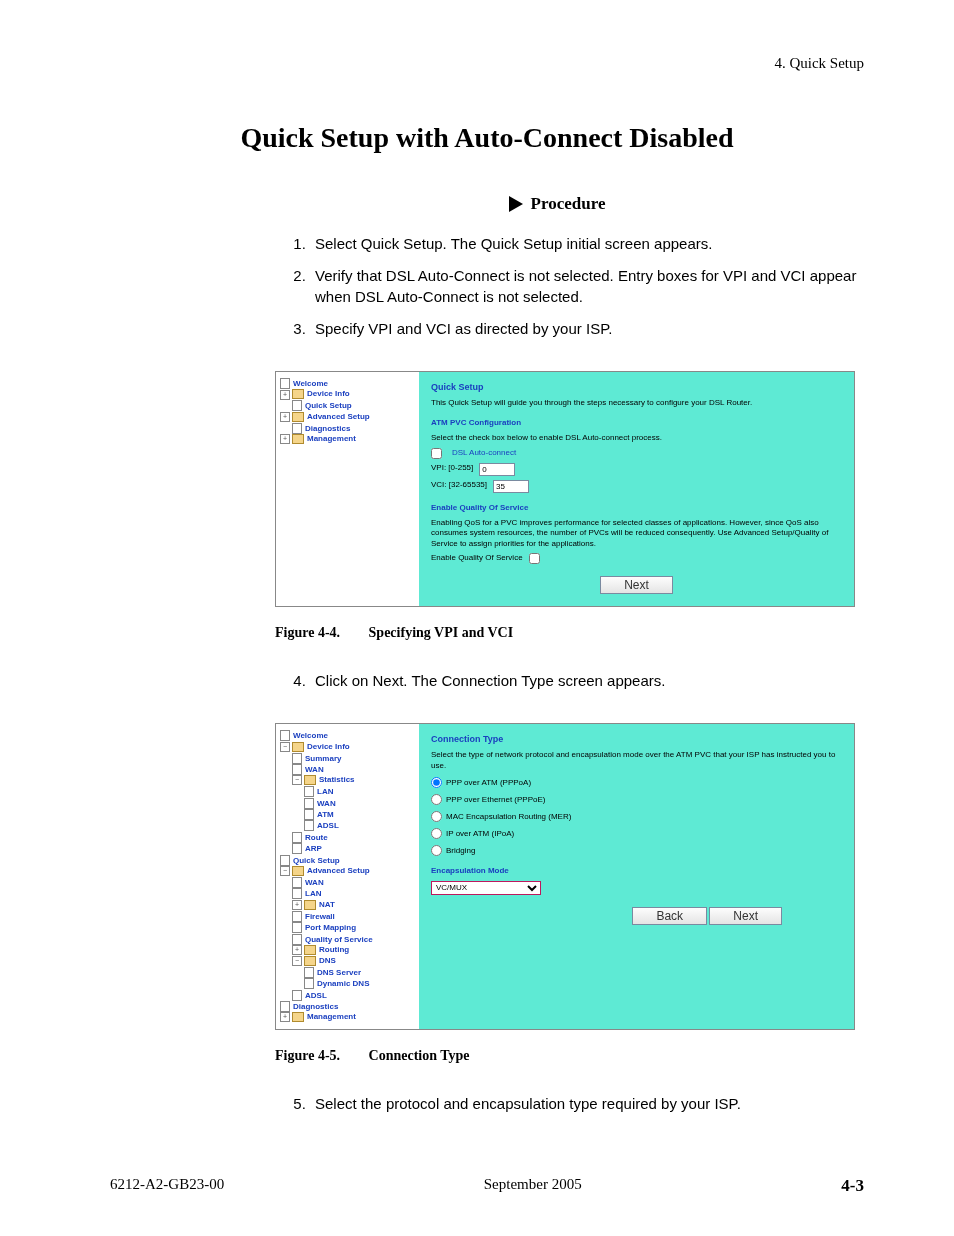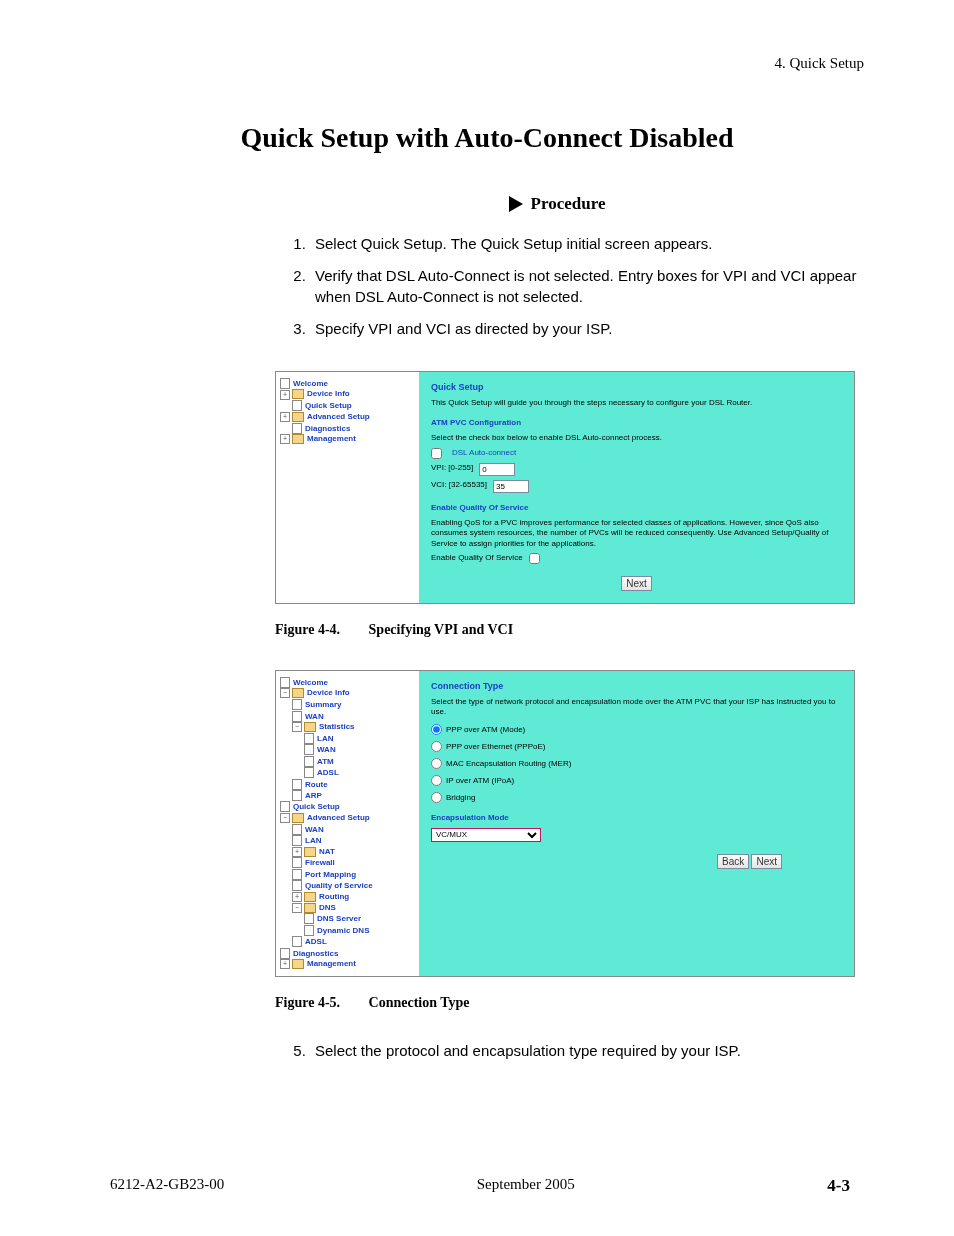--- a/index.html
+++ b/index.html
@@ -139,33 +139,33 @@
   }
   .content select {
     font-size: 8px;
     height: 14px;
     border: 1px solid #be185d;
     background: #fff;
   }
   .btnrow { text-align: center; margin-top: 12px; }
   .btn {
     display: inline-block;
-    font-size: 10px;
-    padding: 1px 4px;
+    font-size: 12px;
+    padding: 1px 23px;
     border: 1px solid #7a8aa0;
     background: linear-gradient(#fdfdfd,#e4e4e4);
     color: #333;
     cursor: pointer;
   }
   .radio-row { margin: 6px 0; color: #000; }
   .footer {
     position: absolute;
     bottom: 40px;
     left: 110px;
-    right: 104px;
+    right: 90px;
     display: flex;
     justify-content: space-between;
     font-size: 15px;
   }
   .footer .pnum { font-weight: bold; font-size: 17px; }
 </style>
 </head>
 <body>
 
 <div class="page">
@@ -220,20 +220,23 @@
         <span class="btn">Next</span>
       </div>
     </div>
   </div>
 
   <div class="figure-caption">
     <span class="capnum">Figure 4-4.</span>
     <span>Specifying VPI and VCI</span>
   </div>
 
+  <ol class="steps" start="4">
+    <li>Click on Next. The Connection Type screen appears.</li>
+  </ol>
 
   <div class="shot">
     <div class="tree">
       <div class="lvl0"><span class="pg"></span><span>Welcome</span></div>
       <div class="lvl0"><span class="pm">−</span><span class="fld"></span><span>Device Info</span></div>
       <div class="lvl1"><span class="pg"></span><span>Summary</span></div>
       <div class="lvl1"><span class="pg"></span><span>WAN</span></div>
       <div class="lvl1"><span class="pm">−</span><span class="fld"></span><span>Statistics</span></div>
       <div class="lvl2"><span class="pg"></span><span>LAN</span></div>
       <div class="lvl2"><span class="pg"></span><span>WAN</span></div>
@@ -253,21 +256,21 @@
       <div class="lvl1"><span class="pm">−</span><span class="fld"></span><span>DNS</span></div>
       <div class="lvl2"><span class="pg"></span><span>DNS Server</span></div>
       <div class="lvl2"><span class="pg"></span><span>Dynamic DNS</span></div>
       <div class="lvl1"><span class="pg"></span><span>ADSL</span></div>
       <div class="lvl0"><span class="pg"></span><span>Diagnostics</span></div>
       <div class="lvl0"><span class="pm">+</span><span class="fld"></span><span>Management</span></div>
     </div>
     <div class="content">
       <div class="h">Connection Type</div>
       <p>Select the type of network protocol and encapsulation mode over the ATM PVC that your ISP has instructed you to use.</p>
-      <div class="radio-row"><input type="radio" name="ct" checked="" style=""><span>PPP over ATM (Mode)</span></div>
+      <div class="radio-row"><input type="radio" name="ct" checked="" style=""><span>PPP over ATM (PPPoA)</span></div>
       <div class="radio-row"><input type="radio" name="ct" style=""><span>PPP over Ethernet (PPPoE)</span></div>
       <div class="radio-row"><input type="radio" name="ct" style=""><span>MAC Encapsulation Routing (MER)</span></div>
       <div class="radio-row"><input type="radio" name="ct" style=""><span>IP over ATM (IPoA)</span></div>
       <div class="radio-row"><input type="radio" name="ct" style=""><span>Bridging</span></div>
       <div class="sub">Encapsulation Mode</div>
       <select style="width:110px">
         <option>VC/MUX</option>
       </select>
       <div class="btnrow" style="text-align:right; padding-right:60px;">
         <span class="btn">Back</span>

